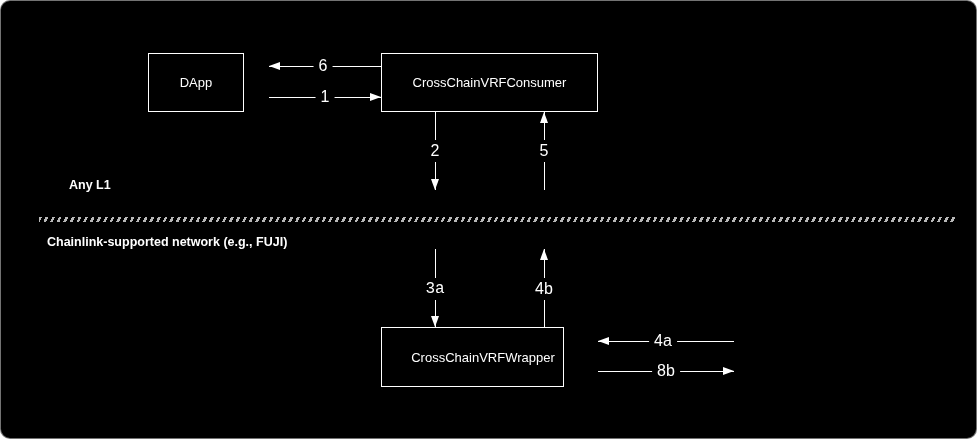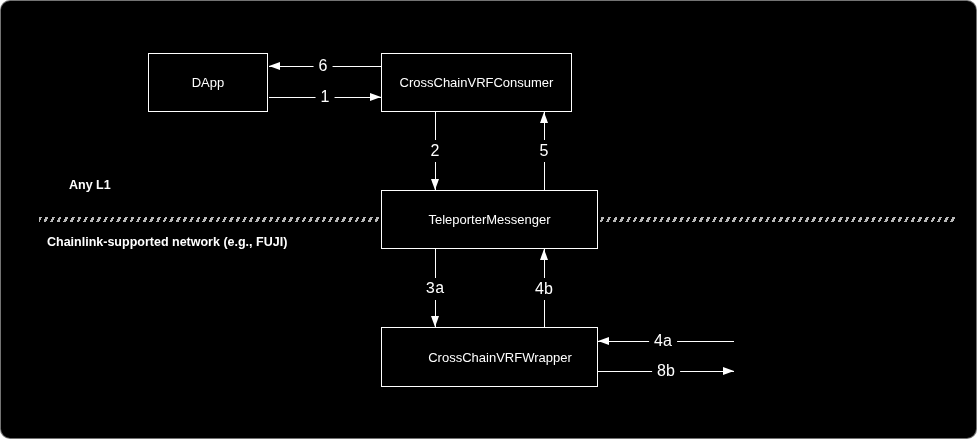--- a/index.html
+++ b/index.html
@@ -82,39 +82,38 @@
     top: 216px;
     width: 916px;
     height: 5px;
     background: repeating-linear-gradient(115deg,
       var(--divider, #b8b8b8) 0px, var(--divider, #b8b8b8) 2.5px,
       transparent 2.5px, transparent 6px);
     z-index: 0;
   }
 
   
-  #node-dapp      { left: 147px; top: 52px;  width: 120px; height: 59px; }
-  #node-consumer  { left: 380px; top: 52px;  width: 191px; height: 59px; }
+  #node-dapp      { left: 147px; top: 52px;  width: 96px; height: 59px; }
+  #node-consumer  { left: 380px; top: 52px;  width: 217px; height: 59px; }
   #node-teleporter{ left: 380px; top: 189px; width: 217px; height: 59px; }
-  #node-wrapper   { left: 380px; top: 326px; width: 217px; height: 60px; padding-left: 21px; }
+  #node-wrapper   { left: 380px; top: 326px; width: 183px; height: 60px; padding-left: 21px; }
   #node-vrf       { left: 733px; top: 325px; width: 121px; height: 61px; }
 </style>
 </head>
 <body>
 
 <div id="canvas">
 
   <div class="divider"></div>
 
   <div class="region-label" style="left:38px; top:177px;margin-left:30px;">Any L1</div>
   <div class="region-label" style="left:46px; top:234px;">Chainlink-supported network (e.g., FUJI)</div>
 
   <div class="box" id="node-dapp">DApp</div>
   <div class="box" id="node-consumer">CrossChainVRFConsumer</div>
-  <div class="box" id="node-teleporter">TeleporterMessenger</div>
   <div class="box" id="node-wrapper">CrossChainVRFWrapper</div>
 
   <div class="hline" style="left:268px; top:64.5px; width:112px;"></div>
   <div class="ah left" style="left:268px; top:61px;"></div>
   <div class="edge-label" style="left:322px; top:65px;">6</div>
 
   <div class="hline" style="left:268px; top:95.5px; width:112px;"></div>
   <div class="ah right" style="left:369px; top:92px;"></div>
   <div class="edge-label" style="left:324px; top:96px;">1</div>
 

